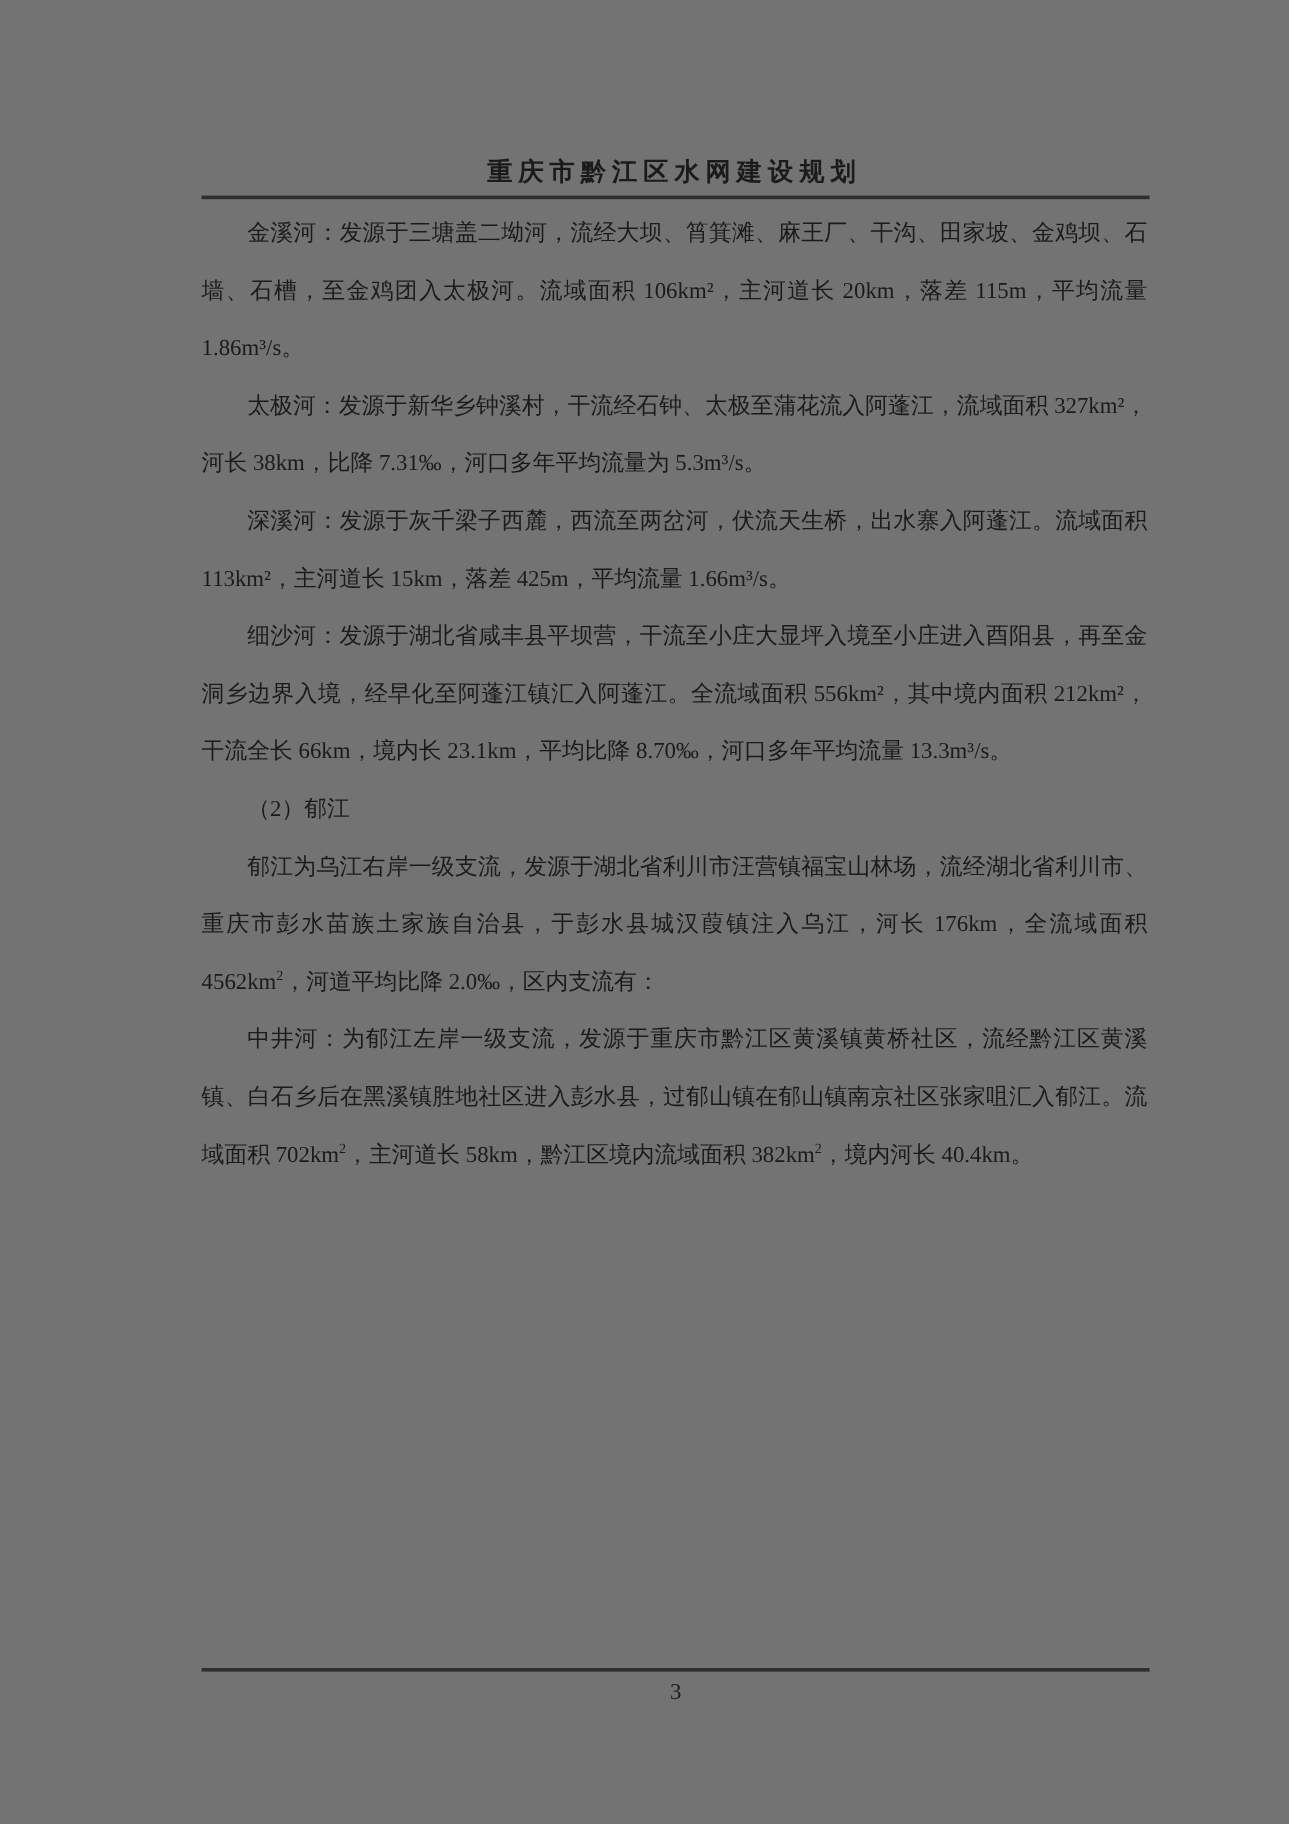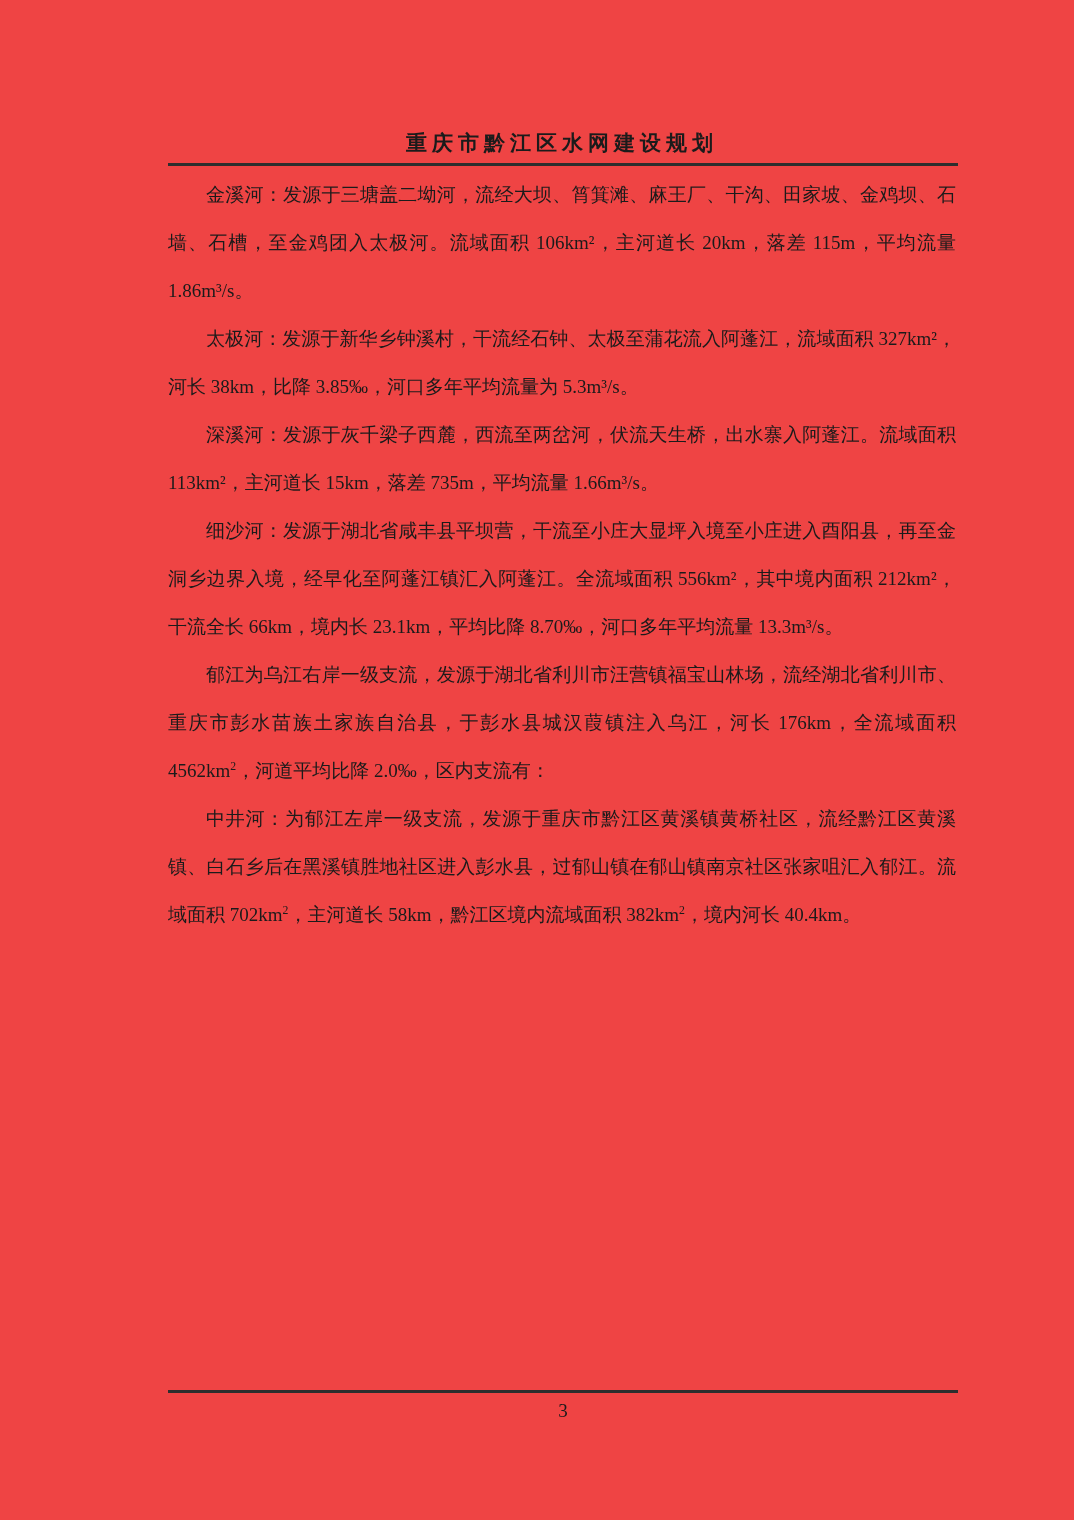--- a/index.html
+++ b/index.html
@@ -4,21 +4,21 @@
 <style>
   html, body {
     margin: 0;
     padding: 0;
     background: #ffffff;
   }
   .page {
     position: relative;
     width: 1074px;
     height: 1520px;
-    background: #ef4444;
+    background: #737373;
     font-family: "Liberation Serif", "DejaVu Serif", serif;
     color: #1b1b1b;
     overflow: hidden;
   }
   .header-title {
     position: absolute;
     top: 128px;
     left: 168px;
     width: 788px;
     text-align: center;
@@ -78,23 +78,24 @@
 <body>
 
 <div class="page">
 
   <div class="header-title">重庆市黔江区水网建设规划</div>
 
   <div class="header-rule"></div>
 
   <div class="content">
       <p class="para"><span>金溪河：发源于三塘盖二坳河，流经大坝、筲箕滩、麻王厂、干沟、田家坡、金鸡坝、石墙、石槽，至金鸡团入太极河。流域面积 106km²，主河道长 20km，落差 115m，平均流量 1.86m³/s。</span></p>
-      <p class="para"><span>太极河：发源于新华乡钟溪村，干流经石钟、太极至蒲花流入阿蓬江，流域面积 327km²，河长 38km，比降 3.85‰，河口多年平均流量为 5.3m³/s。</span></p>
-      <p class="para"><span>深溪河：发源于灰千梁子西麓，西流至两岔河，伏流天生桥，出水寨入阿蓬江。流域面积 113km²，主河道长 15km，落差 735m，平均流量 1.66m³/s。</span></p>
+      <p class="para"><span>太极河：发源于新华乡钟溪村，干流经石钟、太极至蒲花流入阿蓬江，流域面积 327km²，河长 38km，比降 7.31‰，河口多年平均流量为 5.3m³/s。</span></p>
+      <p class="para"><span>深溪河：发源于灰千梁子西麓，西流至两岔河，伏流天生桥，出水寨入阿蓬江。流域面积 113km²，主河道长 15km，落差 425m，平均流量 1.66m³/s。</span></p>
       <p class="para"><span>细沙河：发源于湖北省咸丰县平坝营，干流至小庄大显坪入境至小庄进入酉阳县，再至金洞乡边界入境，经早化至阿蓬江镇汇入阿蓬江。全流域面积 556km²，其中境内面积 212km²，干流全长 66km，境内长 23.1km，平均比降 8.70‰，河口多年平均流量 13.3m³/s。</span></p>
+      <p class="para"><span>（2）郁江</span></p>
       <p class="para"><span>郁江为乌江右岸一级支流，发源于湖北省利川市汪营镇福宝山林场，流经湖北省利川市、重庆市彭水苗族土家族自治县，于彭水县城汉葭镇注入乌江，河长 176km，全流域面积 4562km</span><sup>2</sup><span>，河道平均比降 2.0‰，区内支流有：</span></p>
       <p class="para"><span>中井河：为郁江左岸一级支流，发源于重庆市黔江区黄溪镇黄桥社区，流经黔江区黄溪镇、白石乡后在黑溪镇胜地社区进入彭水县，过郁山镇在郁山镇南京社区张家咀汇入郁江。流域面积 702km</span><sup>2</sup><span>，主河道长 58km，黔江区境内流域面积 382km</span><sup>2</sup><span>，境内河长 40.4km。</span></p>
     </div>
 
   <div class="footer-rule"></div>
 
   <div class="page-number">3</div>
 
 </div>
 

